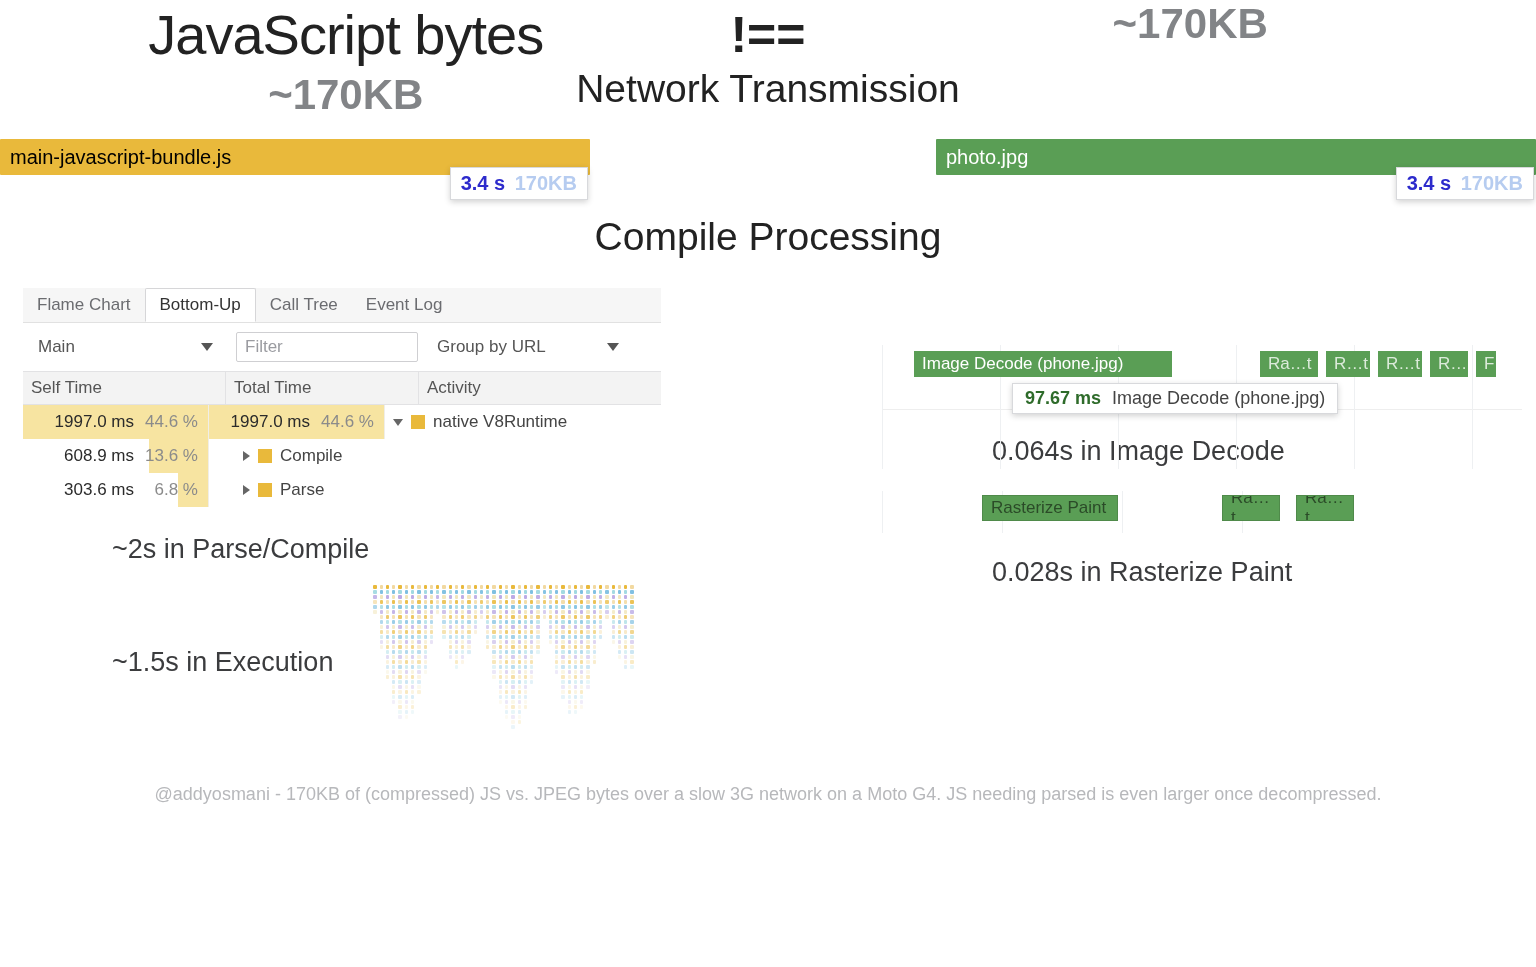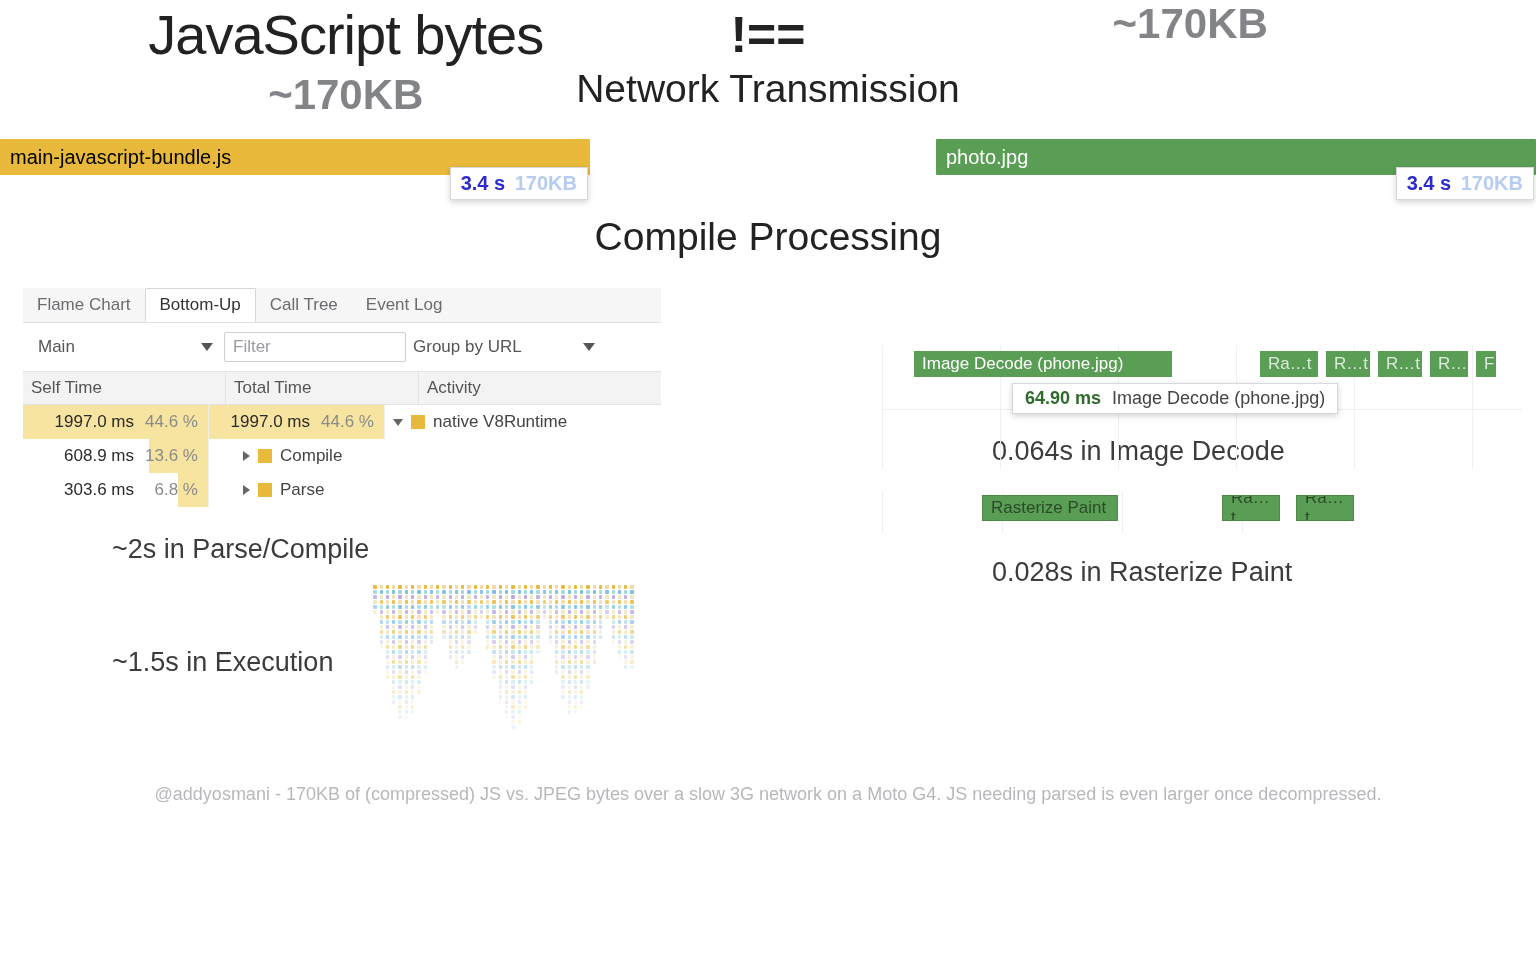--- a/index.html
+++ b/index.html
@@ -130,21 +130,21 @@
     border: 1px solid #d6d6d8;
     border-bottom-color: #fff;
     border-radius: 2px 2px 0 0;
     color: #333;
   }
   .dt-toolbar {
     display: flex;
     align-items: center;
     height: 40px;
     padding: 4px 6px;
-    gap: 2px;
+    gap: 14px;
   }
   .dt-select, .dt-filter, .dt-group {
     border: 1px solid transparent;
     color: #555;
   }
   .dt-select {
     width: 175px;
     display:flex; justify-content:space-between; align-items:center;
     padding: 4px 8px;
   }
@@ -1198,21 +1198,21 @@
 
       <div class="block" style="left:32px; top:6px; width:258px">Image Decode (phone.jpg)</div>
 
       <div class="block dim" style="left:378px; top:6px; width:58px">Ra…t</div>
       <div class="block dim" style="left:444px; top:6px; width:44px">R…t</div>
       <div class="block dim" style="left:496px; top:6px; width:44px">R…t</div>
       <div class="block dim" style="left:548px; top:6px; width:38px">R…</div>
       <div class="block dim" style="left:594px; top:6px; width:20px">F</div>
 
       <div class="decode-tip">
-        <span class="ms">64.90 ms</span>
+        <span class="ms">97.67 ms</span>
         <span class="lbl">Image Decode (phone.jpg)</span>
       </div>
     </div>
 
     <div class="caption right">0.064s in Image Decode</div>
 
     <div class="raster-row raster-grid">
       <div class="grid-line" style="left:0"></div>
       <div class="grid-line" style="left:120px"></div>
       <div class="grid-line" style="left:240px"></div>

